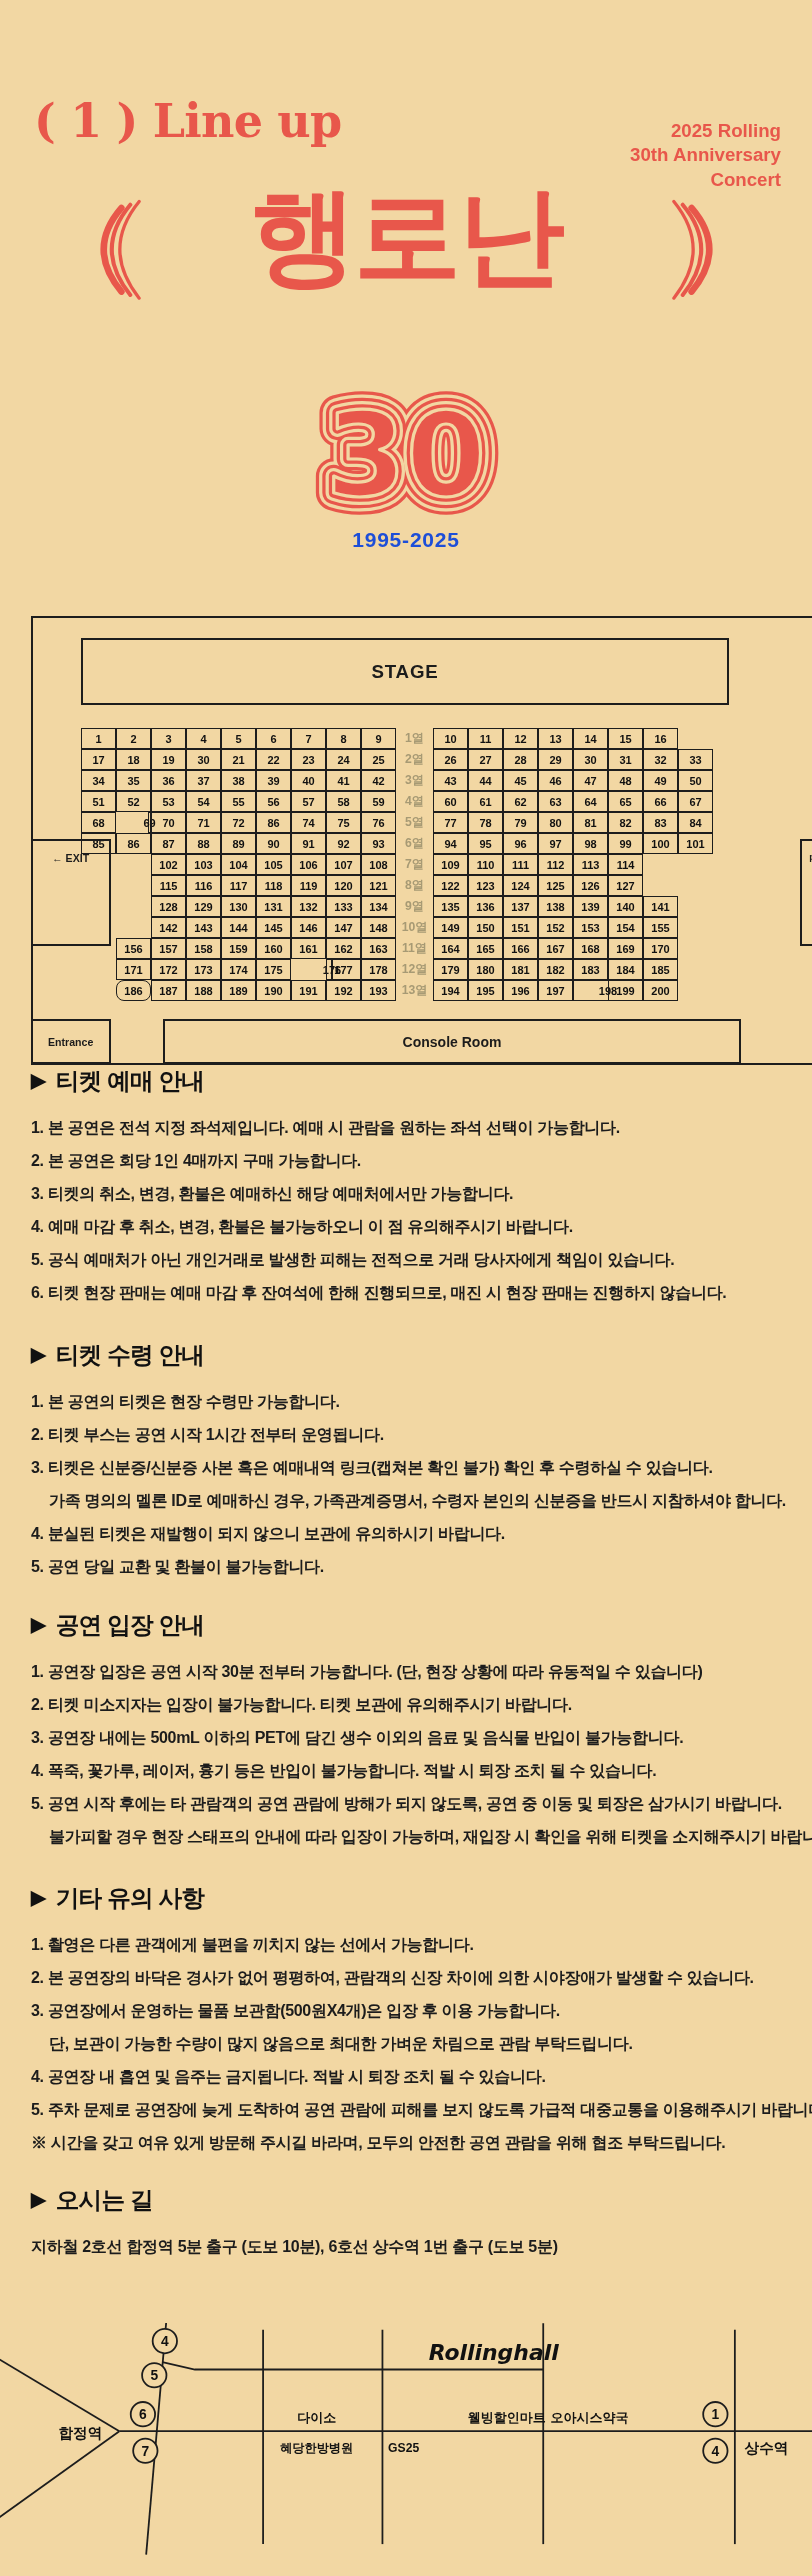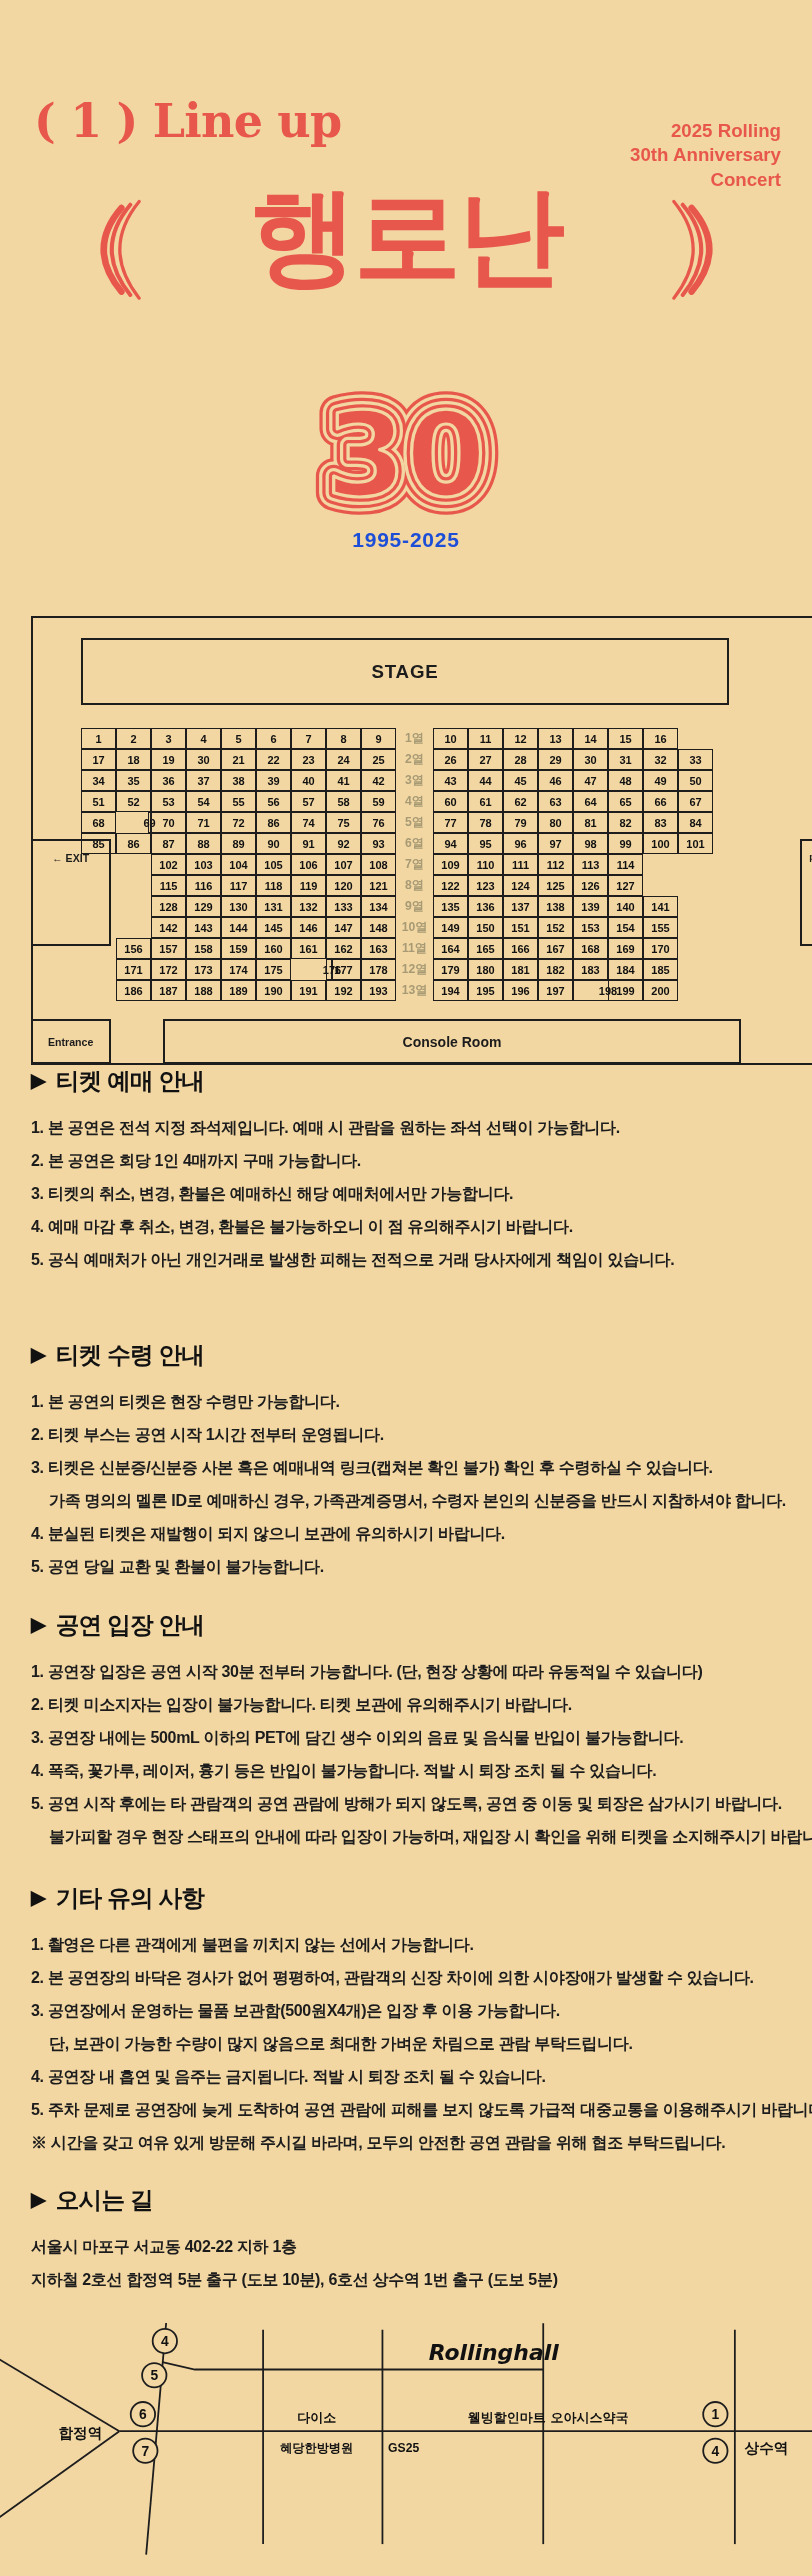--- a/index.html
+++ b/index.html
@@ -318,21 +318,21 @@
         <div class="seat" style="grid-area: 12 / 8;">177</div>
         <div class="seat" style="grid-area: 12 / 9;">178</div>
         <div class="row-label" style="grid-area: 12 / 10;">12열</div>
         <div class="seat" style="grid-area: 12 / 11;">179</div>
         <div class="seat" style="grid-area: 12 / 12;">180</div>
         <div class="seat" style="grid-area: 12 / 13;">181</div>
         <div class="seat" style="grid-area: 12 / 14;">182</div>
         <div class="seat" style="grid-area: 12 / 15;">183</div>
         <div class="seat" style="grid-area: 12 / 16;">184</div>
         <div class="seat" style="grid-area: 12 / 17;">185</div>
-        <div class="seat" style="grid-area: 13 / 2;">186</div>
+        <div class="seat" style="grid-area: 13 / 2; border-radius: 8px;">186</div>
         <div class="seat" style="grid-area: 13 / 3;">187</div>
         <div class="seat" style="grid-area: 13 / 4;">188</div>
         <div class="seat" style="grid-area: 13 / 5;">189</div>
         <div class="seat" style="grid-area: 13 / 6;">190</div>
         <div class="seat" style="grid-area: 13 / 7;">191</div>
         <div class="seat" style="grid-area: 13 / 8;">192</div>
         <div class="seat" style="grid-area: 13 / 9;">193</div>
         <div class="row-label" style="grid-area: 13 / 10;">13열</div>
         <div class="seat" style="grid-area: 13 / 11;">194</div>
         <div class="seat" style="grid-area: 13 / 12;">195</div>
@@ -360,20 +360,21 @@
       <div class="section" style="top: 1066px;">
         <div class="section-heading">
           <span class="section-marker">▶</span>
           <span>티켓 예매 안내</span>
         </div>
         <div class="section-item">1. 본 공연은 전석 지정 좌석제입니다. 예매 시 관람을 원하는 좌석 선택이 가능합니다.</div>
         <div class="section-item">2. 본 공연은 회당 1인 4매까지 구매 가능합니다.</div>
         <div class="section-item">3. 티켓의 취소, 변경, 환불은 예매하신 해당 예매처에서만 가능합니다.</div>
         <div class="section-item">4. 예매 마감 후 취소, 변경, 환불은 불가능하오니 이 점 유의해주시기 바랍니다.</div>
         <div class="section-item">5. 공식 예매처가 아닌 개인거래로 발생한 피해는 전적으로 거래 당사자에게 책임이 있습니다.</div>
+        <div class="section-item">6. 티켓 현장 판매는 예매 마감 후 잔여석에 한해 진행되므로, 매진 시 현장 판매는 진행하지 않습니다.</div>
       </div>
       <div class="section" style="top: 1340px;">
         <div class="section-heading">
           <span class="section-marker">▶</span>
           <span>티켓 수령 안내</span>
         </div>
         <div class="section-item">1. 본 공연의 티켓은 현장 수령만 가능합니다.</div>
         <div class="section-item">2. 티켓 부스는 공연 시작 1시간 전부터 운영됩니다.</div>
         <div class="section-item">3. 티켓은 신분증/신분증 사본 혹은 예매내역 링크(캡쳐본 확인 불가) 확인 후 수령하실 수 있습니다.</div>
         <div class="section-item indent">가족 명의의 멜론 ID로 예매하신 경우, 가족관계증명서, 수령자 본인의 신분증을 반드시 지참하셔야 합니다.</div>
@@ -405,21 +406,20 @@
         <div class="section-item">5. 주차 문제로 공연장에 늦게 도착하여 공연 관람에 피해를 보지 않도록 가급적 대중교통을 이용해주시기 바랍니다.</div>
         <div class="section-item">※ 시간을 갖고 여유 있게 방문해 주시길 바라며, 모두의 안전한 공연 관람을 위해 협조 부탁드립니다.</div>
       </div>
     </div>
 
   <div class="section" style="top:2185px">
     <div class="section-heading">
       <span class="section-marker">▶</span>
       <span>오시는 길</span>
     </div>
-    <div class="dir-line">서울시 마포구 서교동 402-22 지하 1층</div>
     <div class="dir-line">지하철 2호선 합정역 5분 출구 (도보 10분), 6호선 상수역 1번 출구 (도보 5분)</div>
   </div>
 
   <svg class="map-svg" width="812" height="253" viewBox="0 0 1000 311">
     <g stroke="#1d1d1d" stroke-width="2.2" fill="none">
       <line x1="147" y1="133" x2="1000" y2="133"></line>
       <line x1="147" y1="133" x2="-5" y2="42"></line>
       <line x1="147" y1="133" x2="-5" y2="242"></line>
       <line x1="205" y1="-5" x2="180" y2="285"></line>
       <polyline points="200,48 240,57 669,57"></polyline>

